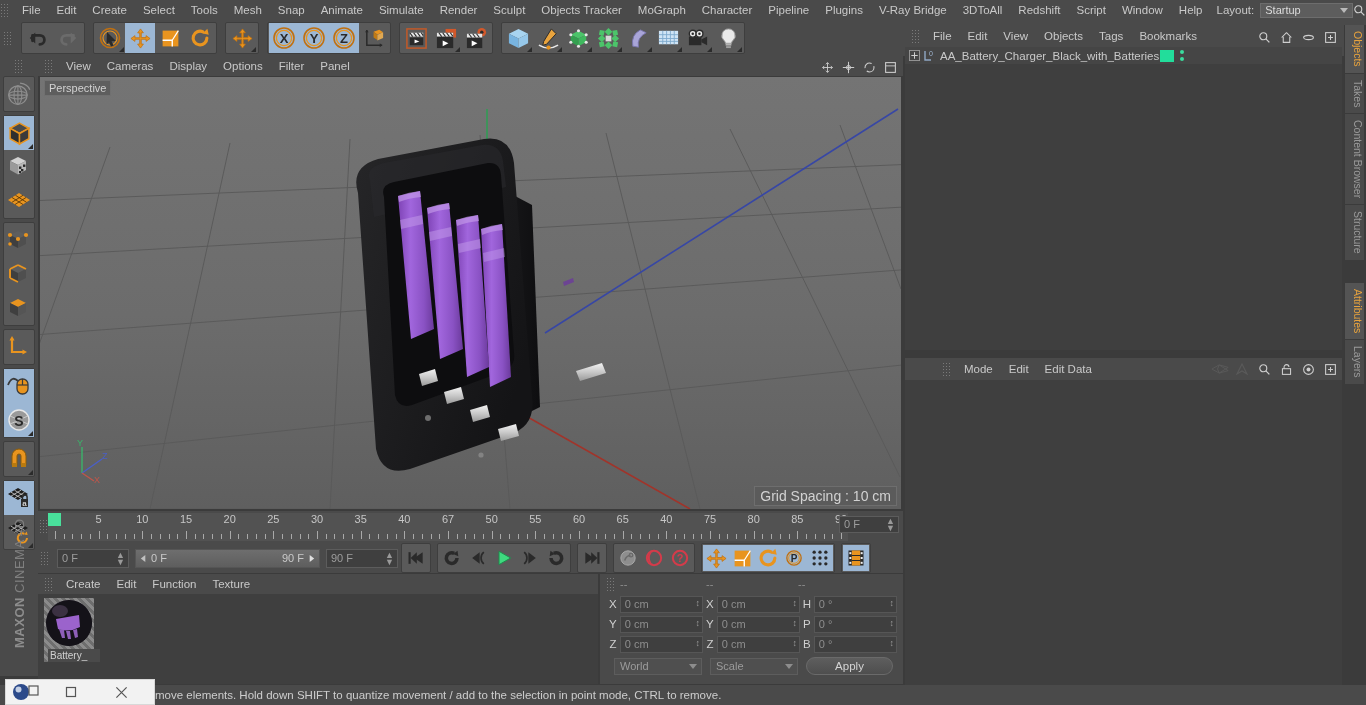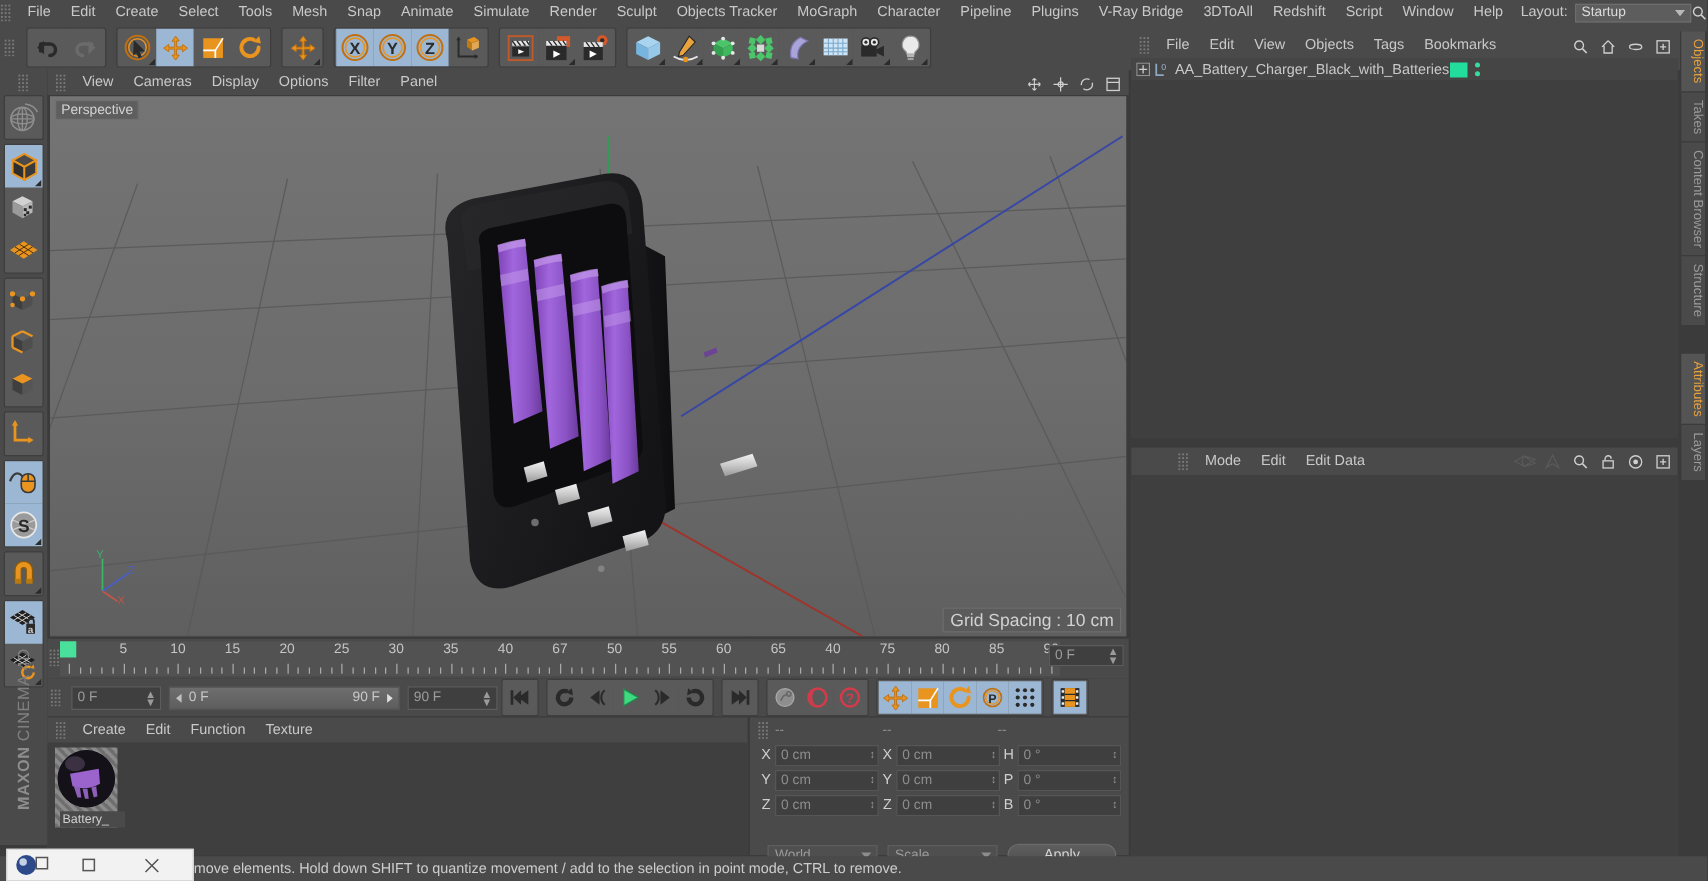--- a/index.html
+++ b/index.html
@@ -1135,21 +1135,21 @@
             <span>0 cm</span>
             <span class="sp">↕</span>
           </div>
           <span class="clab">B</span>
           <div class="cfield" style="width:84px">
             <span>0 °</span>
             <span class="sp">↕</span>
           </div>
         </div>
       </div>
-    <div class="crow" style="padding:0 6px;margin-top:20px;">
+    <div class="crow" style="padding:0 6px;margin-top:2px;">
       <div class="cdrop" style="width:88px;margin-left:8px;">
         <span>World</span>
         <span class="caret"></span>
       </div>
       <div class="cdrop" style="width:88px;margin-left:8px;">
         <span>Scale</span>
         <span class="caret"></span>
       </div>
       <div id="applybtn" style="width:87px;margin-left:8px;">
         <span>Apply</span>

